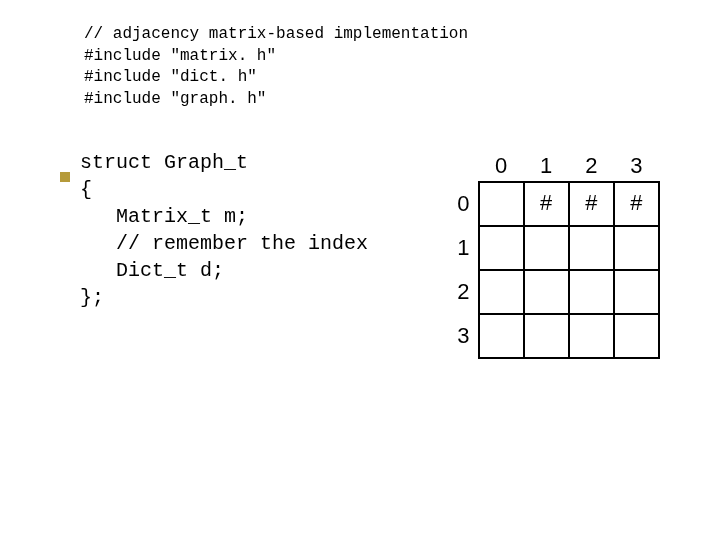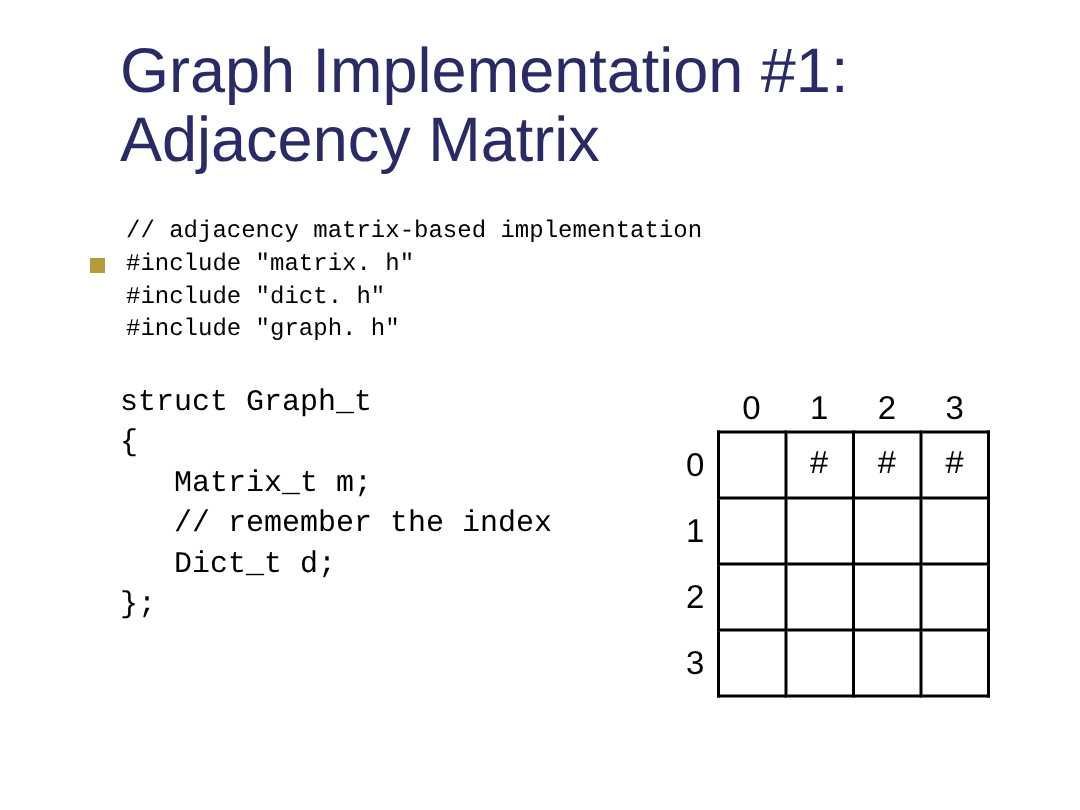--- a/index.html
+++ b/index.html
@@ -38,21 +38,21 @@
     font-family: "Courier New", Courier, monospace;
     font-size: 16px;
     line-height: 1.35;
     white-space: pre;
     margin-left: 4px;
   }
   .lower {
     display: flex;
     flex-direction: row;
     align-items: flex-start;
-    margin-top: 24px;
+    margin-top: 39px;
   }
   .struct-block {
     font-family: "Courier New", Courier, monospace;
     font-size: 20px;
     line-height: 1.35;
     white-space: pre;
     flex: 0 0 auto;
     width: 340px;
   }
   .matrix-wrap {
@@ -93,24 +93,20 @@
     border: 2px solid #000;
     font-family: "Courier New", Courier, monospace;
     font-size: 22px;
   }
 </style>
 </head>
 <body>
 
 <div class="slide">
 
-  <h1 class="title">
-    <span>Graph Implementation #1:</span><br>
-    <span>Adjacency Matrix</span>
-  </h1>
 
   <div class="bullet-square"></div>
 
   <div class="code-block"><span>// adjacency matrix-based implementation</span>
 <span>#include "matrix. h"</span>
 <span>#include "dict. h"</span>
 <span>#include "graph. h"</span></div>
 
   <div class="lower">
 

